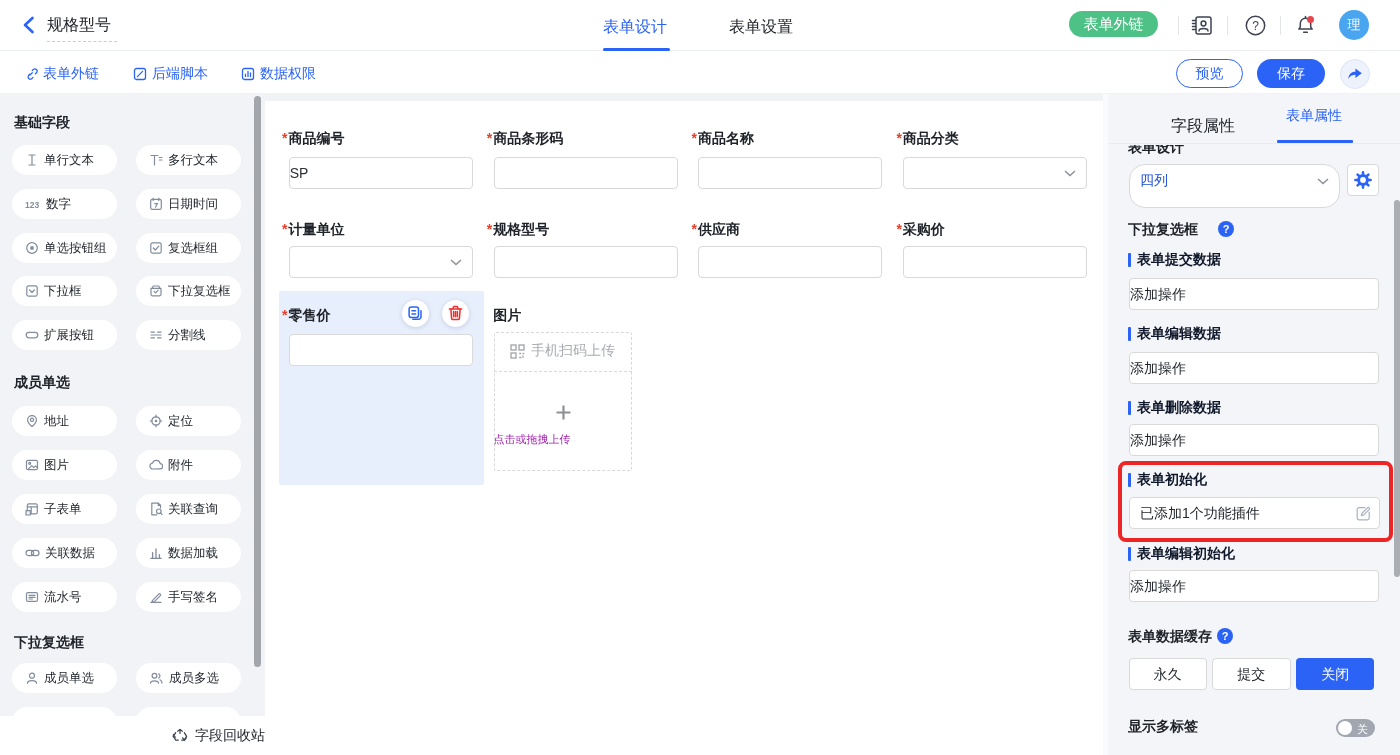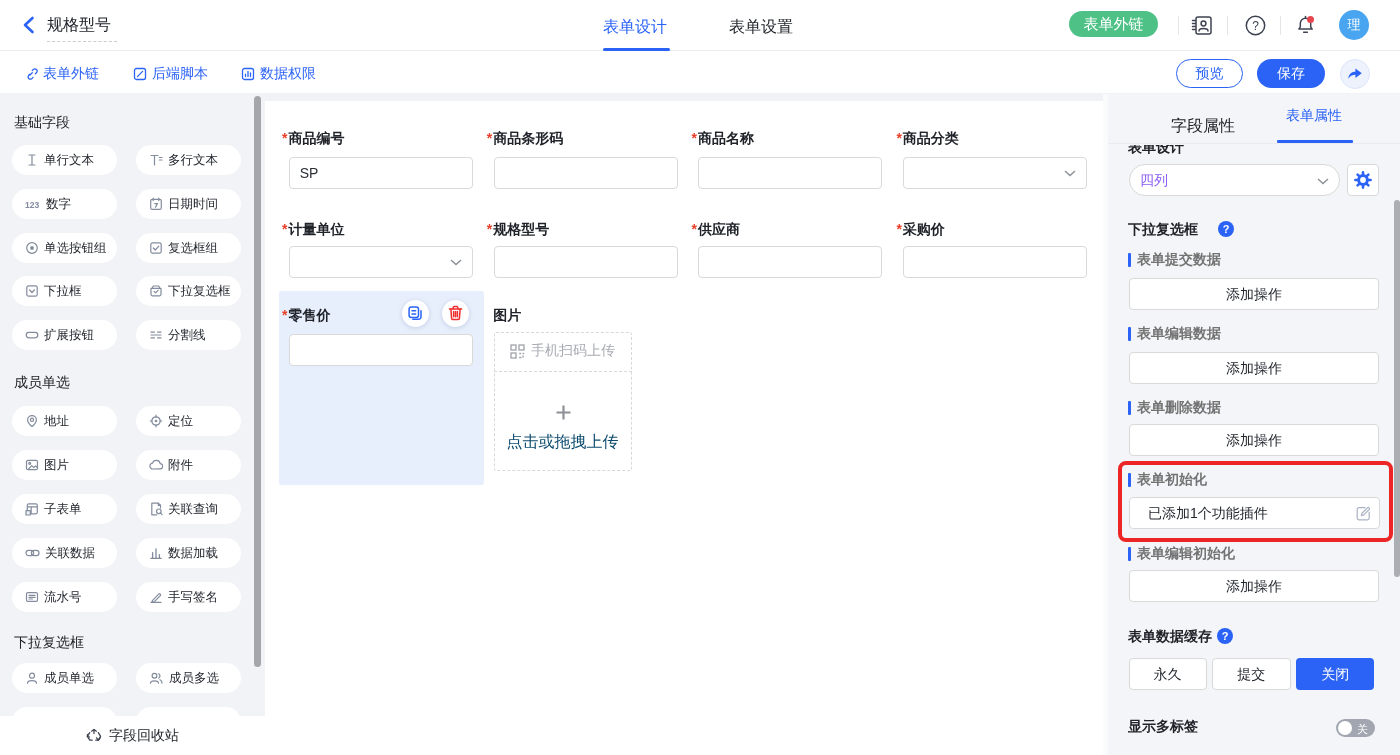--- a/index.html
+++ b/index.html
@@ -6,31 +6,31 @@
 html,body{width:1400px;height:755px;overflow:hidden}
 body{font-family:"Liberation Sans",sans-serif;position:relative;background:#fff;color:#20242a}
 .a{position:absolute}
 .hdr{left:0;top:0;width:1400px;height:51px;background:#fff;border-bottom:1px solid #ebedf0}
 .tbar{left:0;top:51px;width:1400px;height:43px;background:#fff;border-bottom:1px solid #f1f2f4}
 .side{left:0;top:94px;width:265px;height:661px;background:#f2f3f6}
 .canvas{left:265px;top:94px;width:838px;height:661px;background:#fff}
 .canvastrip{left:265px;top:94px;width:843px;height:7px;background:#f1f2f6}
 .gapcol{left:1103px;top:94px;width:5px;height:661px;background:#fafbfc}
 .panel{left:1108px;top:94px;width:292px;height:661px;background:#f4f5f8}
-.shead{font-size:14px;font-weight:normal;color:#20242a}
+.shead{font-size:14px;font-weight:bold;color:#20242a}
 .pill{position:absolute;width:105px;height:30px;background:#fff;border-radius:15px;font-size:12.5px;color:#23272e;display:flex;align-items:center}
 .pill svg{margin-left:13px;margin-right:5px;flex:none}
 .flbl{position:absolute;font-size:14px;font-weight:bold;color:#20242a;white-space:nowrap}
 .flbl .st{color:#e6402a;margin-right:1px}
-.inp{position:absolute;width:184px;height:32px;background:#fff;border:1px solid #d9d9d9;border-radius:4px;font-size:14px;color:#2b2f36;line-height:30px;padding-left:10px}
+.inp{position:absolute;width:184px;height:32px;background:#fff;border:1px solid #d9d9d9;border-radius:4px;font-size:14px;color:#2b2f36;line-height:30px;}
 .chev{position:absolute;right:10px;top:12px}
-.pbtn{position:absolute;left:1129px;width:250px;height:32px;background:#fff;border:1px solid #d9d9d9;border-radius:4px;font-size:14px;color:#23272e;text-align:center;line-height:30px}
+.pbtn{position:absolute;left:1129px;width:250px;height:32px;background:#fff;border:1px solid #d9d9d9;border-radius:4px;font-size:14px;color:#23272e;text-align:left;line-height:30px}
 .psec{position:absolute;left:1128px;display:flex;align-items:center}
 .psec .bar{width:3px;height:14px;background:#2a63f5;margin-right:6px;border-radius:1px}
-.psec .t{font-size:14px;font-weight:bold;color:#737373}
+.psec .t{font-size:14px;font-weight:bold;color:#0f172a}
 .qm{position:absolute;width:16px;height:16px;border-radius:8px;background:#2a63f5;color:#fff;font-size:11px;font-weight:bold;text-align:center;line-height:16px}
 .hlink{position:absolute;display:flex;align-items:center;color:#2a63f5;font-size:14px}
 .hlink svg{margin-right:5px}
 .vdiv{position:absolute;width:1px;height:19px;background:#e3e5e8;top:16px}
 </style>
 </head>
 <body>
 
 <div class="a hdr"></div>
 <svg class="a" style="left:22px;top:16px" width="14" height="18" viewBox="0 0 14 18">
@@ -233,21 +233,21 @@
 <div class="pill" style="left:136px;top:663px"><svg width="15" height="14" viewBox="0 0 15 14">
       <g stroke="#828c9d" stroke-width="1.2" fill="none" stroke-linecap="round">
         <circle cx="5.5" cy="4.8" r="2.4"></circle>
         <path d="M1.5,12.2 c0,-3.2 8,-3.2 8,0"></path>
         <path d="M9.7,2.8 a2.4,2.4 0 0 1 0,4.2 M11,8.7 c1.5,0.7 2,1.9 2,3.4"></path>
       </g>
     </svg>成员多选</div>
 <div class="pill" style="left:12px;top:707px"></div>
 <div class="pill" style="left:136px;top:707px"></div>
 <div class="a" style="left:254px;top:96px;width:7px;height:571px;background:#a3a6ab;border-radius:4px"></div>
-<div class="a" style="left:0;top:716px;width:265px;height:39px;background:#fff;display:flex;align-items:center;justify-content:center;font-size:14px;color:#22262c">
+<div class="a" style="left:0;top:716px;width:265px;height:39px;background:#fff;display:flex;align-items:center;justify-content:flex-end;font-size:14px;color:#22262c">
  <svg width="16" height="15" viewBox="0 0 16 15" style="margin-right:7px">
       <g stroke="#3d4350" stroke-width="1.25" fill="none" stroke-linejoin="round" stroke-linecap="round">
         <path d="M5.6,3.2 L8,1.4 L10.4,3.2"></path>
         <path d="M8,1.8 V5.4"></path>
         <path d="M12.3,4.6 L14.6,8.4 L12.2,12.2 H9.8"></path>
         <path d="M14.2,9.8 L12.4,12.3 L10.6,9.8"></path>
         <path d="M3.7,4.6 L1.4,8.4 L3.8,12.2 H6.2"></path>
         <path d="M1.5,6.5 L1.3,8.6 L3.6,9.0"></path>
       </g>
     </svg>
@@ -308,31 +308,31 @@
         <rect x="1" y="1" width="5" height="5"></rect>
         <rect x="9" y="1" width="5" height="5"></rect>
         <rect x="1" y="9" width="5" height="5"></rect>
         <path d="M9.2,9.5 h2 M12.6,9.5 h1.6 M9.2,13.5 h2.2 M13,11.5 v2.2"></path>
       </g>
     </svg>
  手机扫码上传</div>
 <svg class="a" style="left:555px;top:404px" width="17" height="17" viewBox="0 0 17 17">
     <path d="M8.5,1.5 V15.5 M1.5,8.5 H15.5" stroke="#8d9095" stroke-width="2.2" fill="none"></path>
   </svg>
-<div class="a" style="left:493.6px;top:432px;width:138px;text-align:center;font-size:16px;color:#0c4a6e">点击或拖拽上传</div>
+<div class="a" style="left:493.6px;top:432px;width:138px;text-align:left;font-size:11px;color:#a21caf">点击或拖拽上传</div>
 
 <div class="a panel"></div>
 <div class="a" style="left:1171px;top:116px;font-size:16px;color:#20242a">字段属性</div>
 <div class="a" style="left:1286px;top:107px;font-size:14px;color:#2a63f5">表单属性</div>
 <div class="a" style="left:1277px;top:140px;width:76px;height:3px;background:#2a63f5;border-radius:1px"></div>
 <div class="a" style="left:1108px;top:143px;width:292px;height:1px;background:#e9ebee"></div>
 <div class="a" style="left:1128px;top:144.5px;width:90px;height:9.5px;overflow:hidden">
     <div style="margin-top:-6px;font-size:14px;font-weight:bold;color:#20242a">表单设计</div>
   </div>
-<div class="a" style="left:1129px;top:164px;width:211px;height:32px;background:#fff;border:1px solid #d9d9d9;border-radius:16px;font-size:14px;color:#8b5cf6;line-height:30px;padding-left:10px">四列
+<div class="a" style="left:1129px;top:164px;width:211px;height:44px;background:#fff;border:1px solid #d9d9d9;border-radius:16px;font-size:14px;color:#1d4ed8;line-height:30px;padding-left:10px">四列
  <svg class="chev" style="top:13px" width="12" height="7" viewBox="0 0 12 7">
       <polyline points="1,1 6,5.6 11,1" fill="none" stroke="#8b9097" stroke-width="1.4"></polyline>
     </svg></div>
 <div class="a" style="left:1347px;top:164px;width:32px;height:32px;background:#fff;border:1px solid #d9d9d9;border-radius:4px"></div>
 <svg class="a" style="left:1354px;top:171px" width="18" height="18" viewBox="0 0 18 18">
     <g stroke="#2a63f5" fill="none">
       <circle cx="9" cy="9" r="4.4" stroke-width="3"></circle>
       <path stroke-width="2.6" stroke-linecap="round" d="M9,1.4 V2.9 M9,15.1 V16.6 M1.4,9 H2.9 M15.1,9 H16.6 M3.6,3.6 L4.7,4.7 M13.3,13.3 L14.4,14.4 M14.4,3.6 L13.3,4.7 M4.7,13.3 L3.6,14.4"></path>
     </g>
   </svg>
@@ -350,21 +350,21 @@
 <div class="pbtn" style="top:351.5px">添加操作</div>
 <div class="psec" style="top:398.5px">
     <div class="bar"></div>
     <div class="t">表单删除数据</div>
   </div>
 <div class="pbtn" style="top:424px">添加操作</div>
 <div class="psec" style="top:471px">
     <div class="bar"></div>
     <div class="t">表单初始化</div>
   </div>
-<div class="a" style="left:1129px;top:497.4px;width:251px;height:32px;background:#fff;border:1px solid #d9d9d9;border-radius:4px;font-size:14px;color:#23272e;line-height:30px;padding-left:18px">已添加1个功能插件</div>
+<div class="a" style="left:1129px;top:497.4px;width:251px;height:32px;background:#fff;border:1px solid #d9d9d9;border-radius:4px;font-size:14px;color:#23272e;line-height:30px;padding-left:10px">已添加1个功能插件</div>
 <svg class="a" style="left:1356px;top:506px" width="15" height="15" viewBox="0 0 15 15">
     <g stroke="#a9b1c2" stroke-width="1.2" fill="none" stroke-linecap="round" stroke-linejoin="round">
       <path d="M13.2,6 V12 a1.8,1.8 0 0 1 -1.8,1.8 H3 A1.8,1.8 0 0 1 1.2,12 V3.4 A1.8,1.8 0 0 1 3,1.6 h6"></path>
       <path d="M5.4,9.7 l0.4,-2.2 L11.4,1.9 a1.2,1.2 0 0 1 1.7,1.7 L7.5,9.2 l-2.1,0.5 Z"></path>
     </g>
   </svg>
 <div class="psec" style="top:544.5px">
     <div class="bar"></div>
     <div class="t">表单编辑初始化</div>
   </div>

